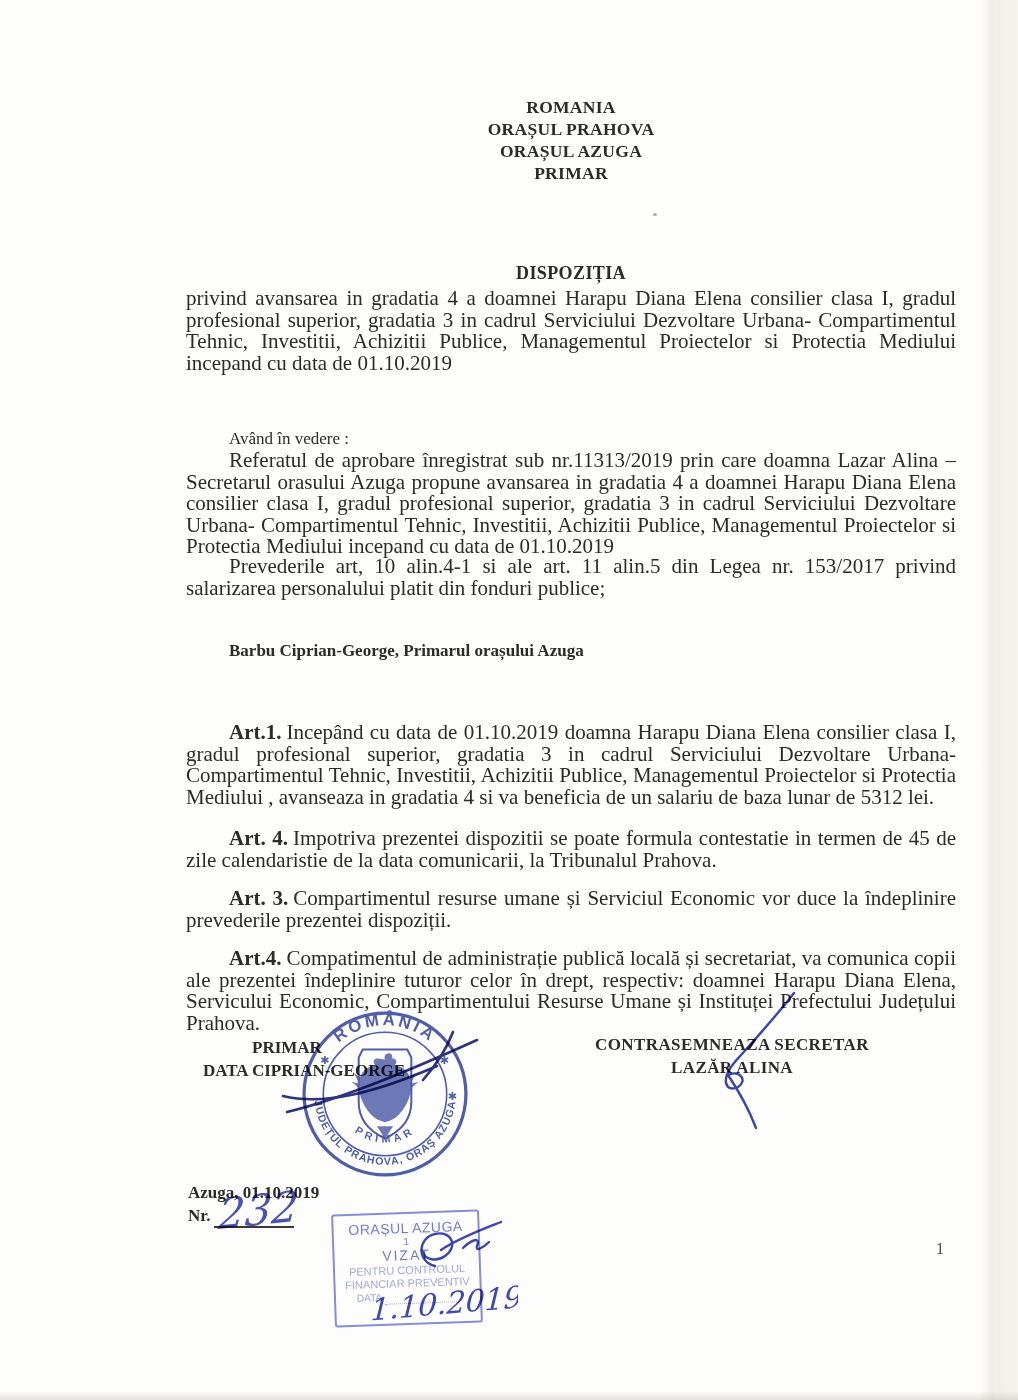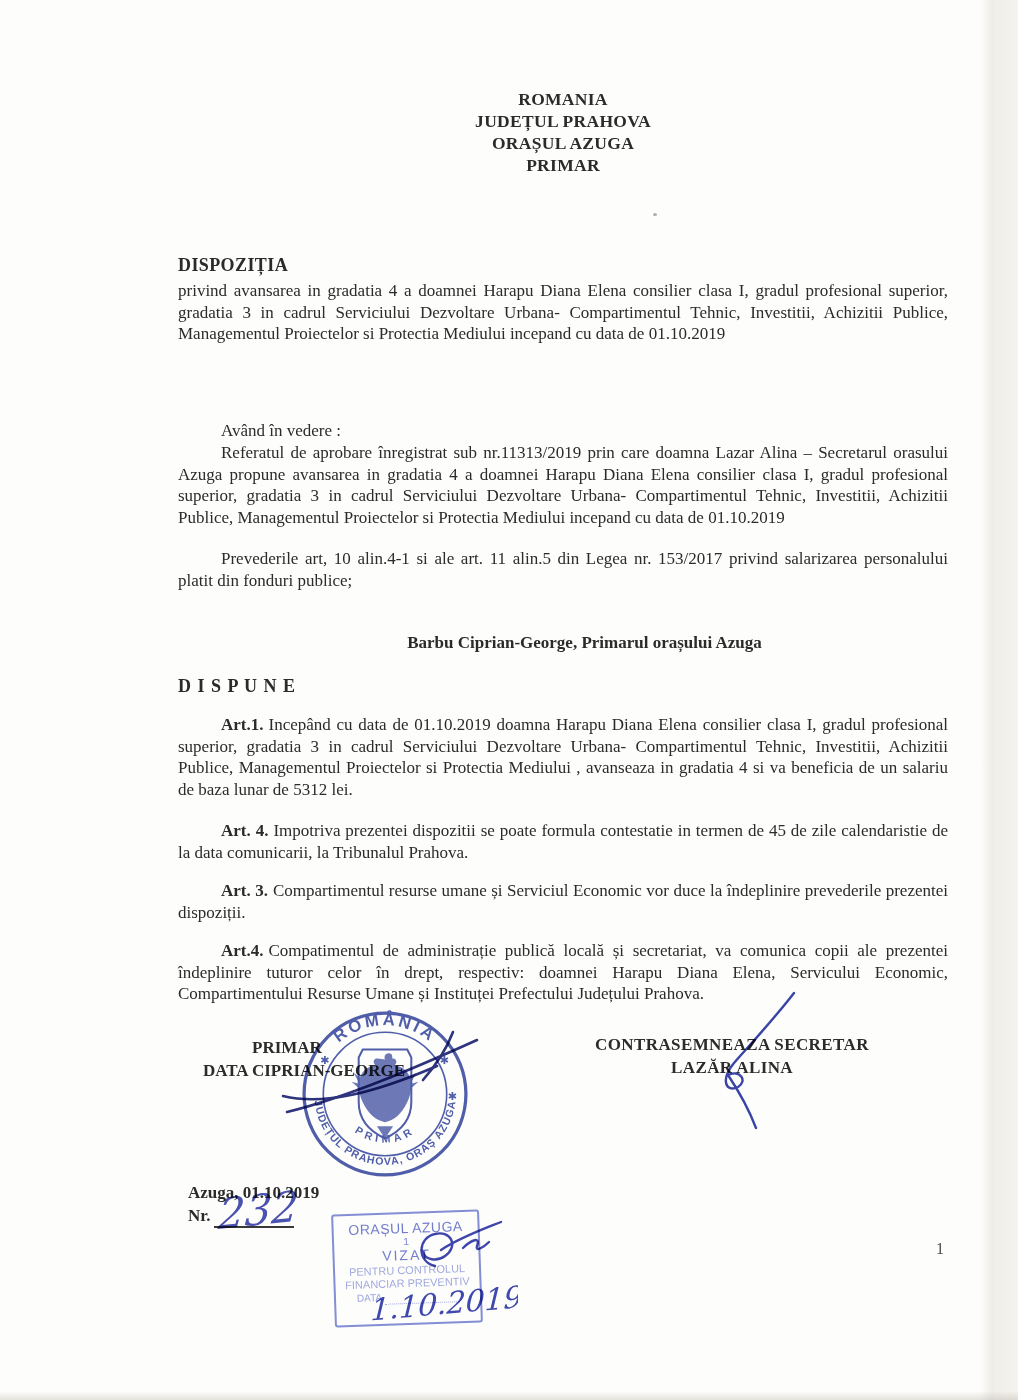--- a/index.html
+++ b/index.html
@@ -1,23 +1,23 @@
 <!DOCTYPE html>
 <html><head>
 <meta charset="utf-8">
 <style>
   html,body{margin:0;padding:0;background:#d8d5cc;}
   .page{position:relative;width:1018px;height:1400px;background:#fdfdfb;
         font-family:"Liberation Serif",serif;color:#2b2b2b;overflow:hidden;}
-  .abs{position:absolute;left:170px;width:770px;margin:8px;}
-  .para{text-align:justify;font-size:17px;line-height:21.6px;}
+  .abs{position:absolute;left:170px;width:770px;margin:16px;}
+  .para{text-align:justify;font-size:21px;line-height:21.6px;}
   .line{font-size:17px;line-height:21.6px;}
   .indent{text-indent:43px;}
-  .bold{font-weight:bold;text-align:center;}
-  .center{text-align:left;}
+  .bold{font-weight:bold;}
+  .center{text-align:center;}
   .letterhead{top:80px;text-align:center;font-weight:bold;font-size:17.5px;
               line-height:22px;letter-spacing:.3px;}
   .doc-title{font-size:18px;font-weight:bold;letter-spacing:.4px;}
   .temei{font-size:18.5px;}
   .dispune{font-size:18px;font-weight:bold;letter-spacing:1px;}
   .art-label{font-weight:bold;margin-right:5px;}
   .sig{position:absolute;font-weight:bold;font-size:17px;white-space:nowrap;}
   .stamp-svg{position:absolute;mix-blend-mode:multiply;opacity:.93;}
   .ink-svg{position:absolute;mix-blend-mode:multiply;}
   .control-stamp{position:absolute;left:333px;top:1212px;width:148px;height:113px;
@@ -42,36 +42,35 @@
   .scan-bottom{position:absolute;left:0;bottom:0;width:100%;height:9px;
          background:linear-gradient(0deg,rgba(150,145,130,.25),rgba(0,0,0,0));}
 </style>
 </head>
 <body>
 
 <div class="page">
 
   <div class="abs letterhead">
     <div>ROMANIA</div>
-    <div>JUDEȚUL PRAHOVA</div>
+    <div>ORAȘUL PRAHOVA</div>
     <div>ORAȘUL AZUGA</div>
     <div>PRIMAR</div>
   </div>
 
   <div class="speck"></div>
 
   <div class="abs center doc-title" style="top:247px">DISPOZIȚIA</div>
   <p class="abs para" style="top:272px">privind avansarea in gradatia 4 a doamnei Harapu Diana Elena consilier clasa I, gradul profesional superior, gradatia 3 in cadrul Serviciului Dezvoltare Urbana- Compartimentul Tehnic, Investitii, Achizitii Publice, Managementul Proiectelor si Protectia Mediului incepand cu data de 01.10.2019</p>
 
   <p class="abs line indent" style="top:412px">Având în vedere :</p>
   <p class="abs para indent" style="top:434px">Referatul de aprobare înregistrat sub nr.11313/2019 prin care doamna Lazar Alina – Secretarul orasului Azuga propune avansarea in gradatia 4 a doamnei Harapu Diana Elena consilier clasa I, gradul profesional superior, gradatia 3 in cadrul Serviciului Dezvoltare Urbana- Compartimentul Tehnic, Investitii, Achizitii Publice, Managementul Proiectelor si Protectia Mediului incepand cu data de 01.10.2019</p>
   <p class="abs para indent" style="top:540px">Prevederile art, 10 alin.4-1 si ale art. 11 alin.5 din Legea nr. 153/2017 privind salarizarea personalului platit din fonduri publice;</p>
   <p class="abs line indent bold" style="top:624px">Barbu Ciprian-George, Primarul orașului Azuga</p>
 
-  <div class="abs center dispune" style="top:668px">D I S P U N E</div>
 
   <p class="abs para indent" style="top:706px"><b class="art-label">Art.1.</b><span>Incepând cu data de 01.10.2019 doamna Harapu Diana Elena consilier clasa I, gradul profesional superior, gradatia 3 in cadrul Serviciului Dezvoltare Urbana- Compartimentul Tehnic, Investitii, Achizitii Publice, Managementul Proiectelor si Protectia Mediului , avanseaza in gradatia 4 si va beneficia de un salariu de baza lunar de 5312 lei.</span></p>
   <p class="abs para indent" style="top:812px"><b class="art-label">Art. 4.</b><span>Impotriva prezentei dispozitii se poate formula contestatie in termen de 45 de zile calendaristie de la data comunicarii, la Tribunalul Prahova.</span></p>
   <p class="abs para indent" style="top:872px"><b class="art-label">Art. 3.</b><span>Compartimentul resurse umane și Serviciul Economic vor duce la îndeplinire prevederile prezentei dispoziții.</span></p>
   <p class="abs para indent" style="top:932px"><b class="art-label">Art.4.</b><span>Compatimentul de administrație publică locală și secretariat, va comunica copii ale prezentei îndeplinire tuturor celor în drept, respectiv: doamnei Harapu Diana Elena, Servicului Economic, Compartimentului Resurse Umane și Instituței Prefectului Județului Prahova.</span></p>
 
   <div class="sig" style="left:252px;top:1038px">PRIMAR</div>
   <div class="sig" style="left:203px;top:1061px">DATA CIPRIAN-GEORGE</div>
   <div class="sig" style="left:595px;top:1035px;letter-spacing:.4px">CONTRASEMNEAZA SECRETAR</div>
   <div class="sig" style="left:671px;top:1058px;letter-spacing:.4px">LAZĂR ALINA</div>

